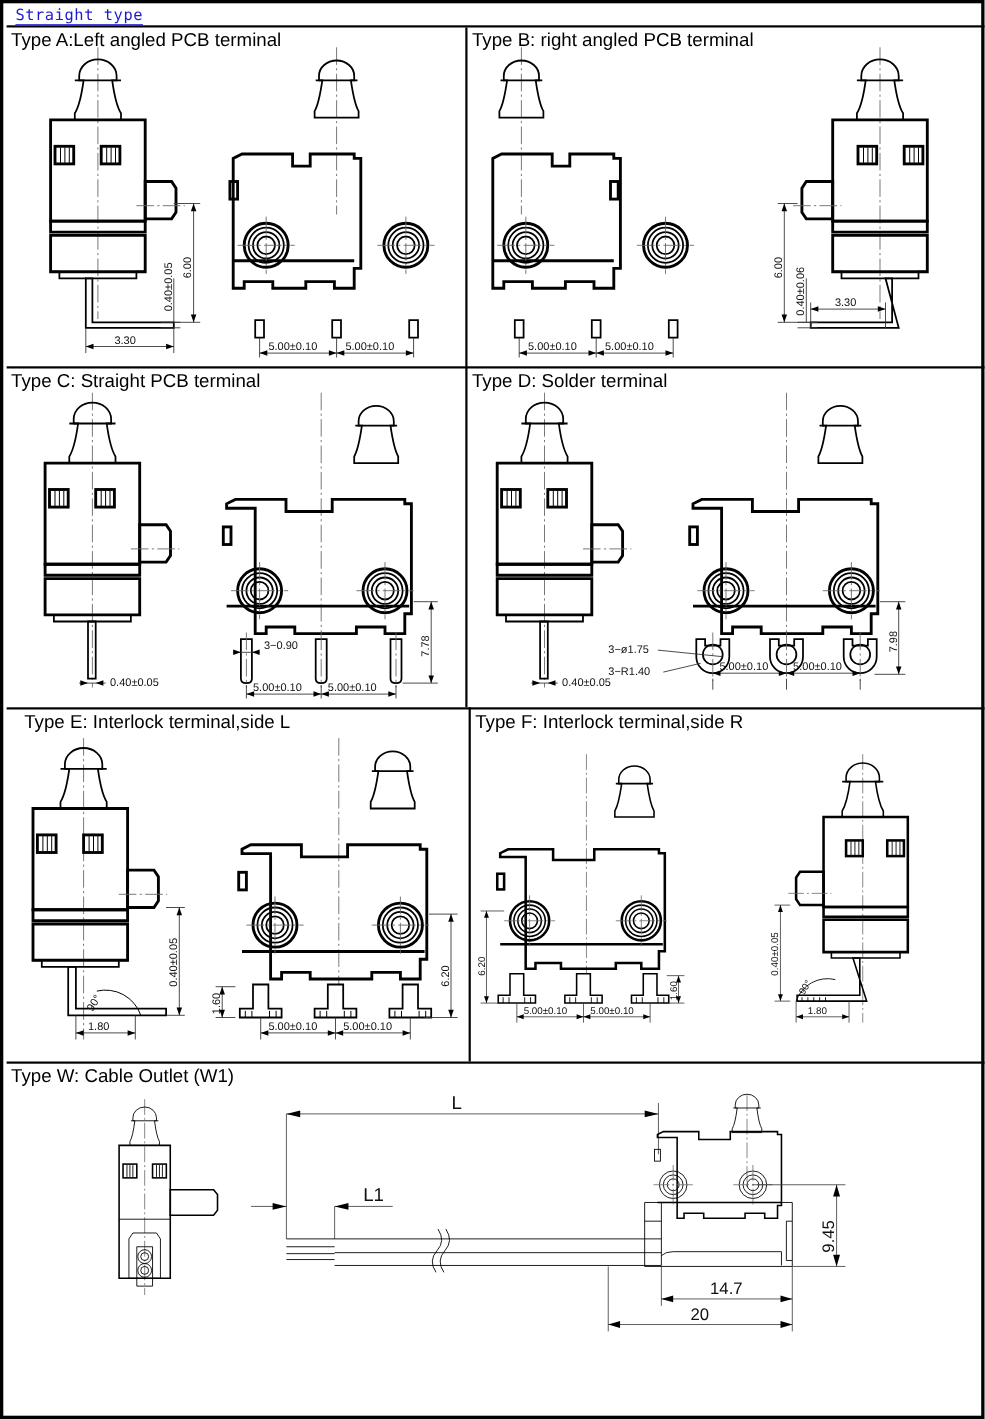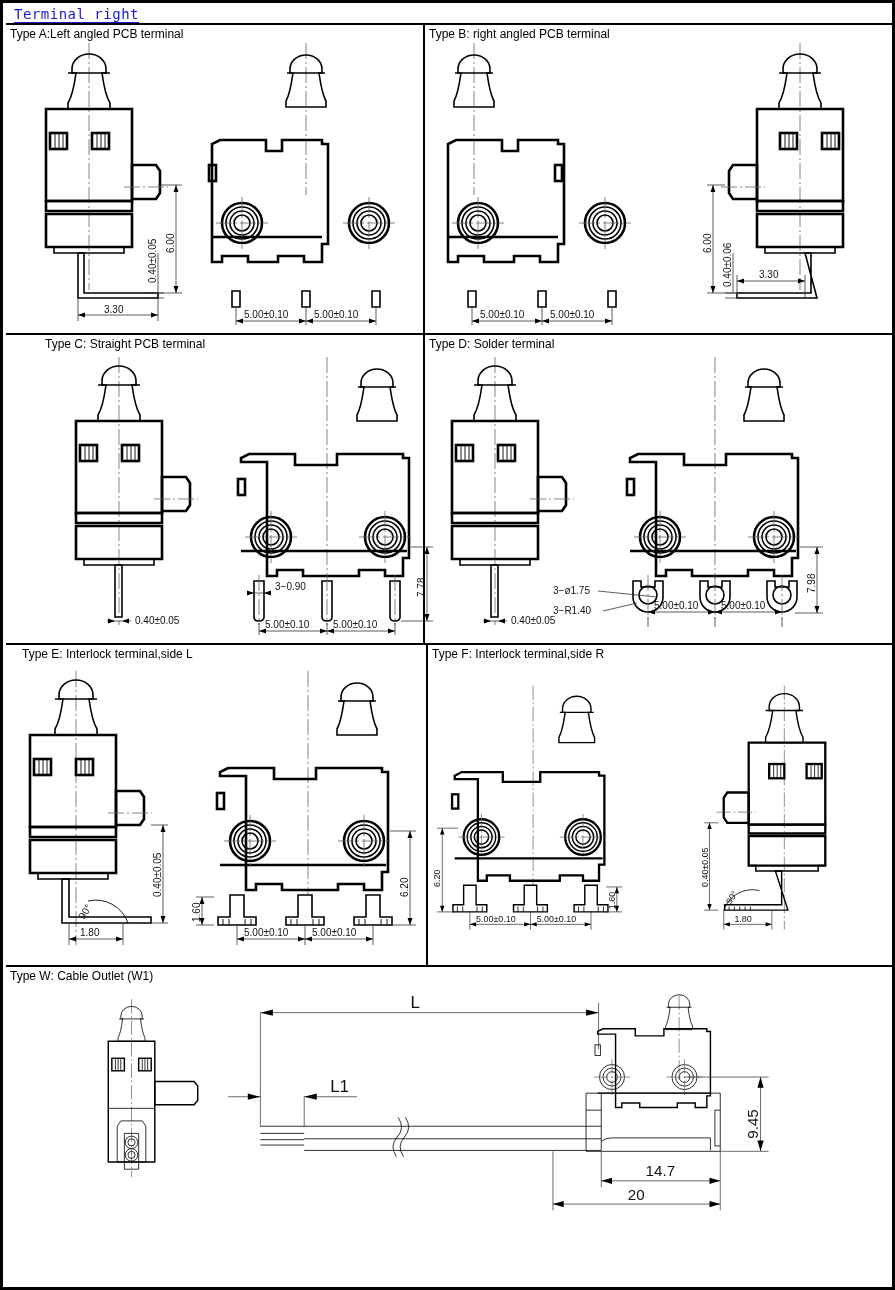--- a/index.html
+++ b/index.html
@@ -26,21 +26,21 @@
     font-family:"DejaVu Sans Mono", monospace;
     font-size:14px;color:#1a1ad0;
     letter-spacing:.5px;
     border-bottom:1px solid #1a1ad0;
     line-height:15px;
   }
   
   .cell{position:absolute;box-sizing:border-box;}
   .cell .lbl{
     position:absolute;left:4px;top:2px;
-    font-size:12px;color:#000;white-space:nowrap;
+    font-size:17px;color:#000;white-space:nowrap;
   }
   .vline{position:absolute;background:#000;width:2px;}
   .hline{position:absolute;background:#000;height:2px;}
 
   .draw{position:absolute;left:0;top:0;width:100%;height:100%;overflow:visible;}
   svg{display:block;overflow:visible;}
   .ol{fill:none;stroke:#000;stroke-width:1.6;}
   .ol2{fill:none;stroke:#000;stroke-width:2.6;}
   .thin{fill:none;stroke:#000;stroke-width:0.9;}
   .ctr{fill:none;stroke:#666;stroke-width:0.8;stroke-dasharray:16 3 2 3;}
@@ -49,21 +49,21 @@
   text.d{font-family:"Liberation Sans",sans-serif;font-size:10px;fill:#111;}
   text.dbig{font-family:"Liberation Sans",sans-serif;font-size:17px;fill:#111;}
   text.dl{font-family:"Liberation Sans",sans-serif;font-size:19px;fill:#111;}
 </style>
 </head>
 <body>
 
 <div class="sheet">
 
   <div class="hdr">
-    <span class="hdr-title">Terminal right</span>
+    <span class="hdr-title">Straight type</span>
   </div>
 
   <div class="hline" style="left:3px;top:330px;width:889px;"></div>
   <div class="hline" style="left:3px;top:640px;width:889px;"></div>
   <div class="hline" style="left:3px;top:962px;width:889px;"></div>
   <div class="vline" style="left:420px;top:22px;height:308px;"></div>
   <div class="vline" style="left:420px;top:330px;height:310px;"></div>
   <div class="vline" style="left:423px;top:640px;height:322px;"></div>
 
   <div class="cell" style="left:3px;top:22px;width:417px;height:308px;">
@@ -240,21 +240,21 @@
         <line class="dim" x1="312" y1="273" x2="312" y2="250"></line>
         <line class="dim" x1="380" y1="273" x2="380" y2="250"></line>
         <line class="dim" x1="312" y1="256" x2="380" y2="256"></line>
         <path class="fillk" d="M312,256 l7,-2.5 0,5 z"></path>
         <path class="fillk" d="M380,256 l-7,-2.5 0,5 z"></path>
         <text class="d" x="334" y="253">3.30</text>
       </g>
     </svg>
   </div>
 
-  <div class="cell" style="left:3px;top:332px;width:417px;height:308px;margin-left:35px;">
+  <div class="cell" style="left:3px;top:332px;width:417px;height:308px;">
     <span class="lbl">Type C: Straight PCB terminal</span>
     <svg class="draw" viewBox="0 0 417 308">
       <g>
         <line class="ctr" x1="78" y1="22" x2="78" y2="290"></line>
         <path class="ol" d="M61,46 a17,15 0 0 1 34,0 l0,4 -4,0 q3,22 8,30 l0,6 -42,0 0,-6 q5,-8 8,-30 l-4,0 0,-4 z"></path>
         <path class="ol" d="M57,50 l42,0"></path>
         <path class="ol2" d="M35,86 l86,0 0,92 -86,0 z"></path>
         <rect class="ol2" x="39" y="110" width="17" height="16"></rect>
         <line class="thin" x1="44" y1="111" x2="44" y2="125"></line>
         <line class="thin" x1="48" y1="111" x2="48" y2="125"></line>

